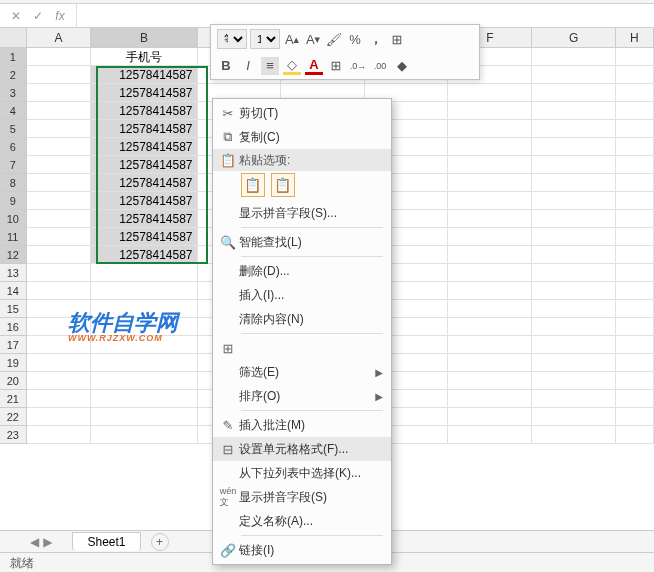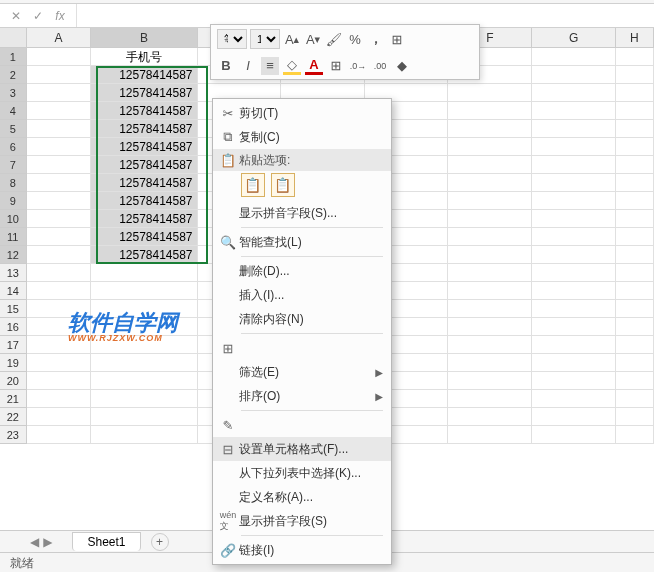--- a/index.html
+++ b/index.html
@@ -395,36 +395,37 @@
       <span class="cm-arrow">▶</span>
     </div>
   <div class="cm-item">
       <span class="cm-icon"></span>
       <span class="cm-label">排序(O)</span>
       <span class="cm-arrow">▶</span>
     </div>
   <div class="cm-sep"></div>
   <div class="cm-item">
       <span class="cm-icon">✎</span>
+      <span class="cm-label">插入批注(M)</span>
     </div>
   <div class="cm-item hover">
       <span class="cm-icon">⊟</span>
       <span class="cm-label">设置单元格格式(F)...</span>
     </div>
   <div class="cm-item">
       <span class="cm-icon"></span>
       <span class="cm-label">从下拉列表中选择(K)...</span>
     </div>
   <div class="cm-item">
-      <span class="cm-icon"></span>
-      <span class="cm-label">定义名称(A)...</span>
-    </div>
-  <div class="cm-item">
       <span class="cm-icon" style="font-size:9px">wén<br>文</span>
       <span class="cm-label">显示拼音字段(S)</span>
+    </div>
+  <div class="cm-item">
+      <span class="cm-icon"></span>
+      <span class="cm-label">定义名称(A)...</span>
     </div>
   <div class="cm-sep"></div>
   <div class="cm-item">
       <span class="cm-icon">🔗</span>
       <span class="cm-label">链接(I)</span>
     </div>
 </div>
 
 <div class="sheet-tabs">
   <div class="sheet-nav">

